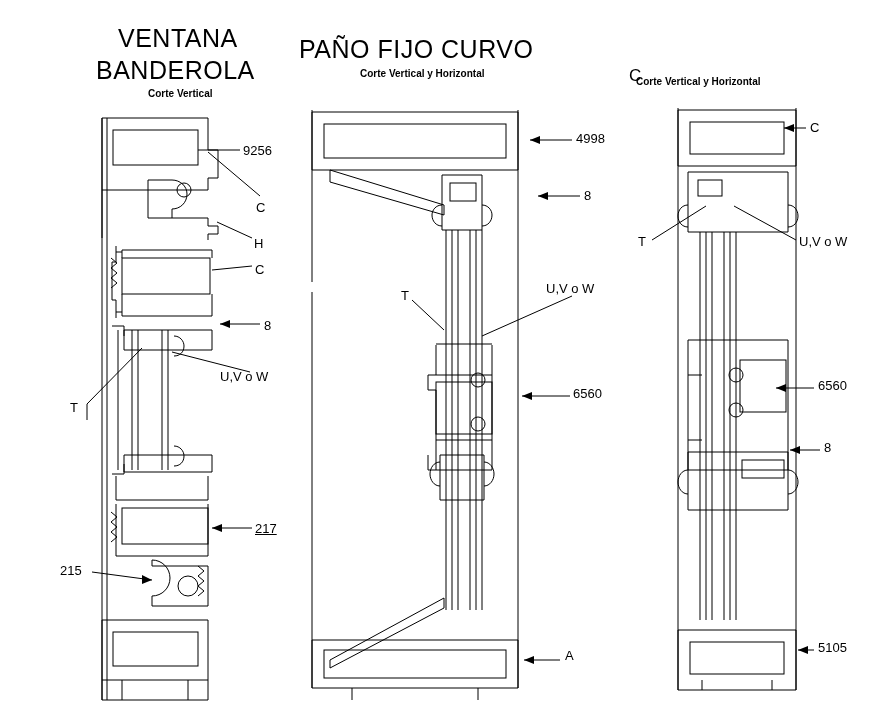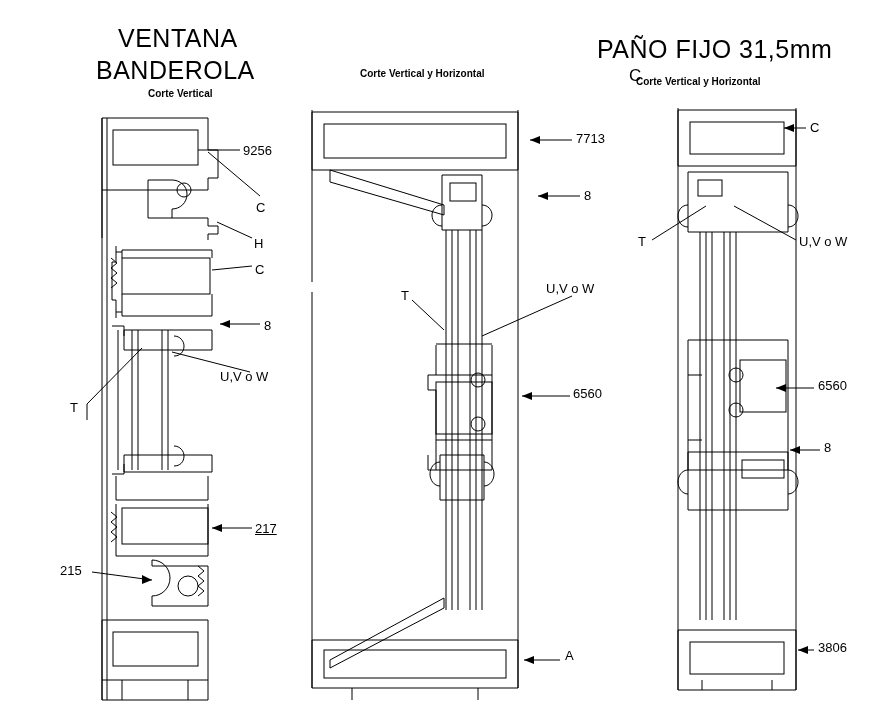--- a/index.html
+++ b/index.html
@@ -16,49 +16,49 @@
 </style>
 </head>
 <body>
 
 <div class="stage">
 
   <div class="ttl t1" style="left:106px;top:24px;">VENTANA</div>
   <div class="ttl t1" style="left:84px;top:56px;">BANDEROLA</div>
   <div class="sub" style="left:136px;top:88px;">Corte Vertical</div>
 
+  <div class="ttl t1" style="left:287px;top:35px;">PAÑO FIJO CURVO</div>
   <div class="sub" style="left:348px;top:68px;">Corte Vertical y Horizontal</div>
 
-  <div class="ttl t1" style="left:585px;top:35px;">PAÑO FIJO 31,5mm</div>
   <div class="sub" style="left:624px;top:76px;">Corte Vertical y Horizontal</div>
   <div style="position:absolute;left:617px;top:66px;font-size:17px;">C</div>
 
   <div class="lbl" style="left:231px;top:143px;">9256</div>
   <div class="lbl" style="left:244px;top:200px;">C</div>
   <div class="lbl" style="left:242px;top:236px;">H</div>
   <div class="lbl" style="left:243px;top:262px;">C</div>
   <div class="lbl" style="left:252px;top:318px;">8</div>
   <div class="lbl" style="left:208px;top:369px;">U,V o W</div>
   <div class="lbl" style="left:58px;top:400px;">T</div>
   <div class="lbl" style="left:243px;top:521px;text-decoration:underline;">217</div>
   <div class="lbl" style="left:48px;top:563px;">215</div>
 
-  <div class="lbl" style="left:564px;top:131px;">7713</div>
+  <div class="lbl" style="left:564px;top:131px;">4998</div>
   <div class="lbl" style="left:572px;top:188px;">8</div>
   <div class="lbl" style="left:389px;top:288px;">T</div>
   <div class="lbl" style="left:534px;top:281px;">U,V o W</div>
   <div class="lbl" style="left:561px;top:386px;">6560</div>
   <div class="lbl" style="left:553px;top:648px;">A</div>
 
   <div class="lbl" style="left:798px;top:120px;">C</div>
   <div class="lbl" style="left:626px;top:234px;">T</div>
   <div class="lbl" style="left:787px;top:234px;">U,V o W</div>
   <div class="lbl" style="left:806px;top:378px;">6560</div>
   <div class="lbl" style="left:812px;top:440px;">8</div>
-  <div class="lbl" style="left:806px;top:640px;">3806</div>
+  <div class="lbl" style="left:806px;top:640px;">5105</div>
 
   <svg width="894" height="728" viewBox="0 0 894 728">
 
     <g>
 
       <path class="ln" d="M95 118 L95 700"></path>
       <path class="ln" d="M90 118 L90 700"></path>
 
       <path class="ln" d="M90 118 L196 118 L196 150 L206 150 L206 178 L196 178 L196 190 L90 190 Z"></path>
       <rect class="ln" x="101" y="130" width="85" height="35"></rect>

